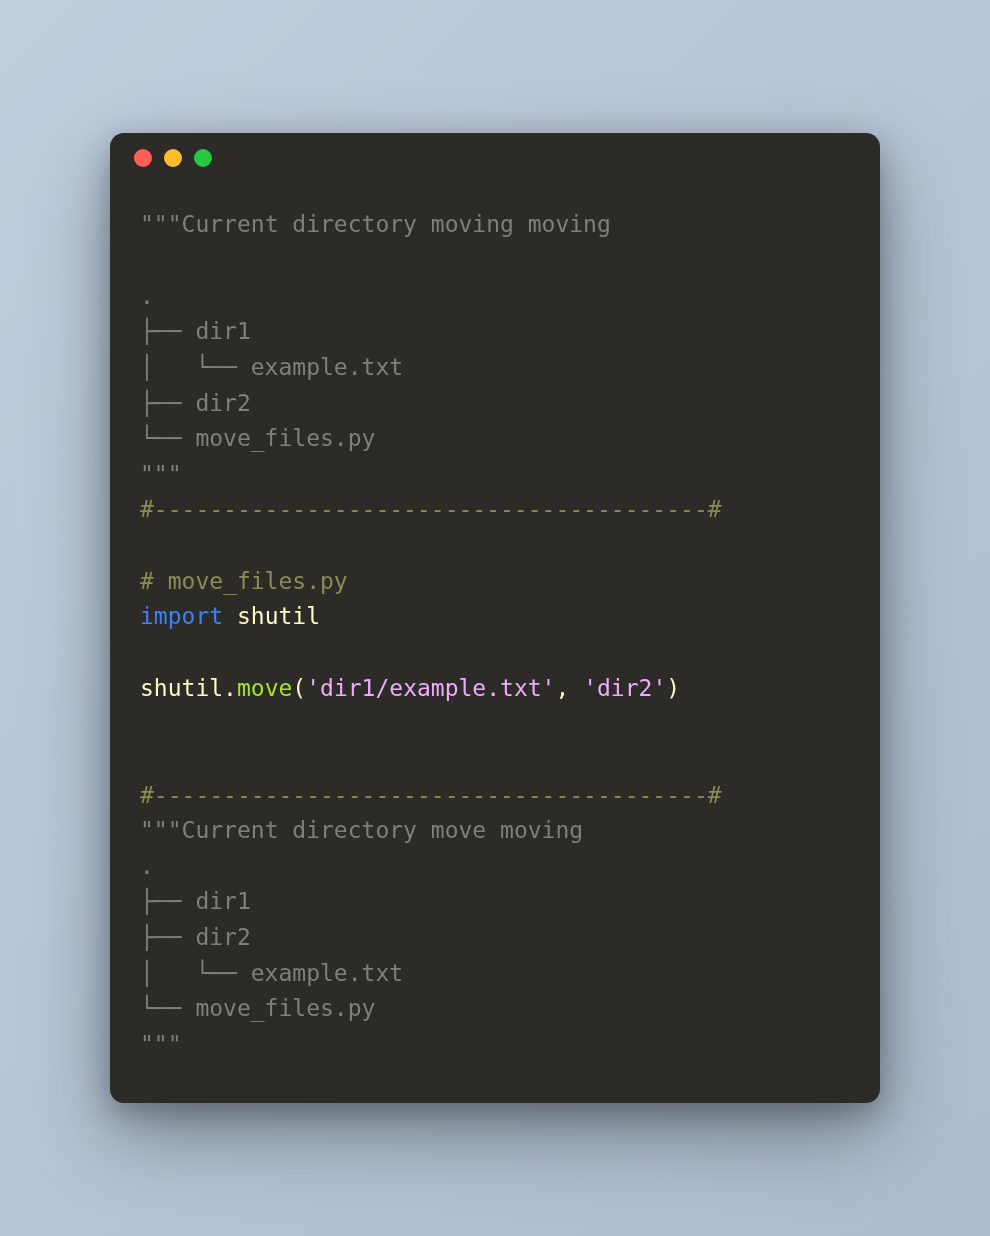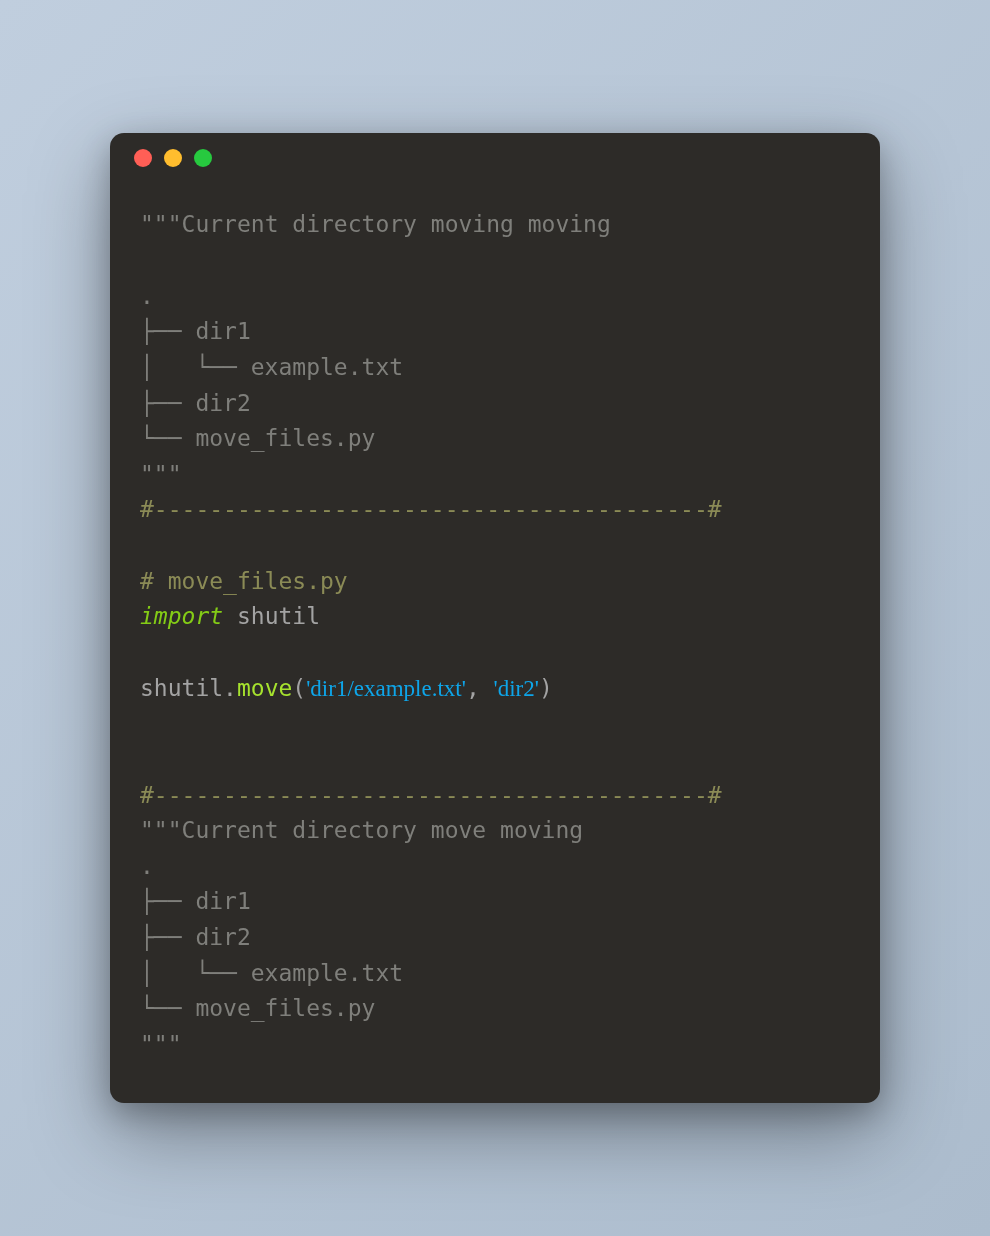--- a/index.html
+++ b/index.html
@@ -62,36 +62,34 @@
     
     .str-gray {
       color: #7f7f7b;
     }
     
     .comment {
       color: #8b8b56;
     }
     
     .keyword {
-      color: #84cc16;
-      font-style: italic;
+      color: #3b82f6;
     }
     
     .default {
-      color: #a3a3a3;
+      color: #fef9c3;
     }
     
     .method {
       color: #a6e22e;
       text-align: center;
     }
     
     .string {
-      color: #0ea5e9;
-      font-family: Liberation Serif, serif;
+      color: #f0abfc;
     }
   </style>
 </head>
 <body>
 
 <div class="code-window">
   <div class="titlebar">
     <div class="traffic-light red"></div>
     <div class="traffic-light yellow"></div>
     <div class="traffic-light green"></div>

